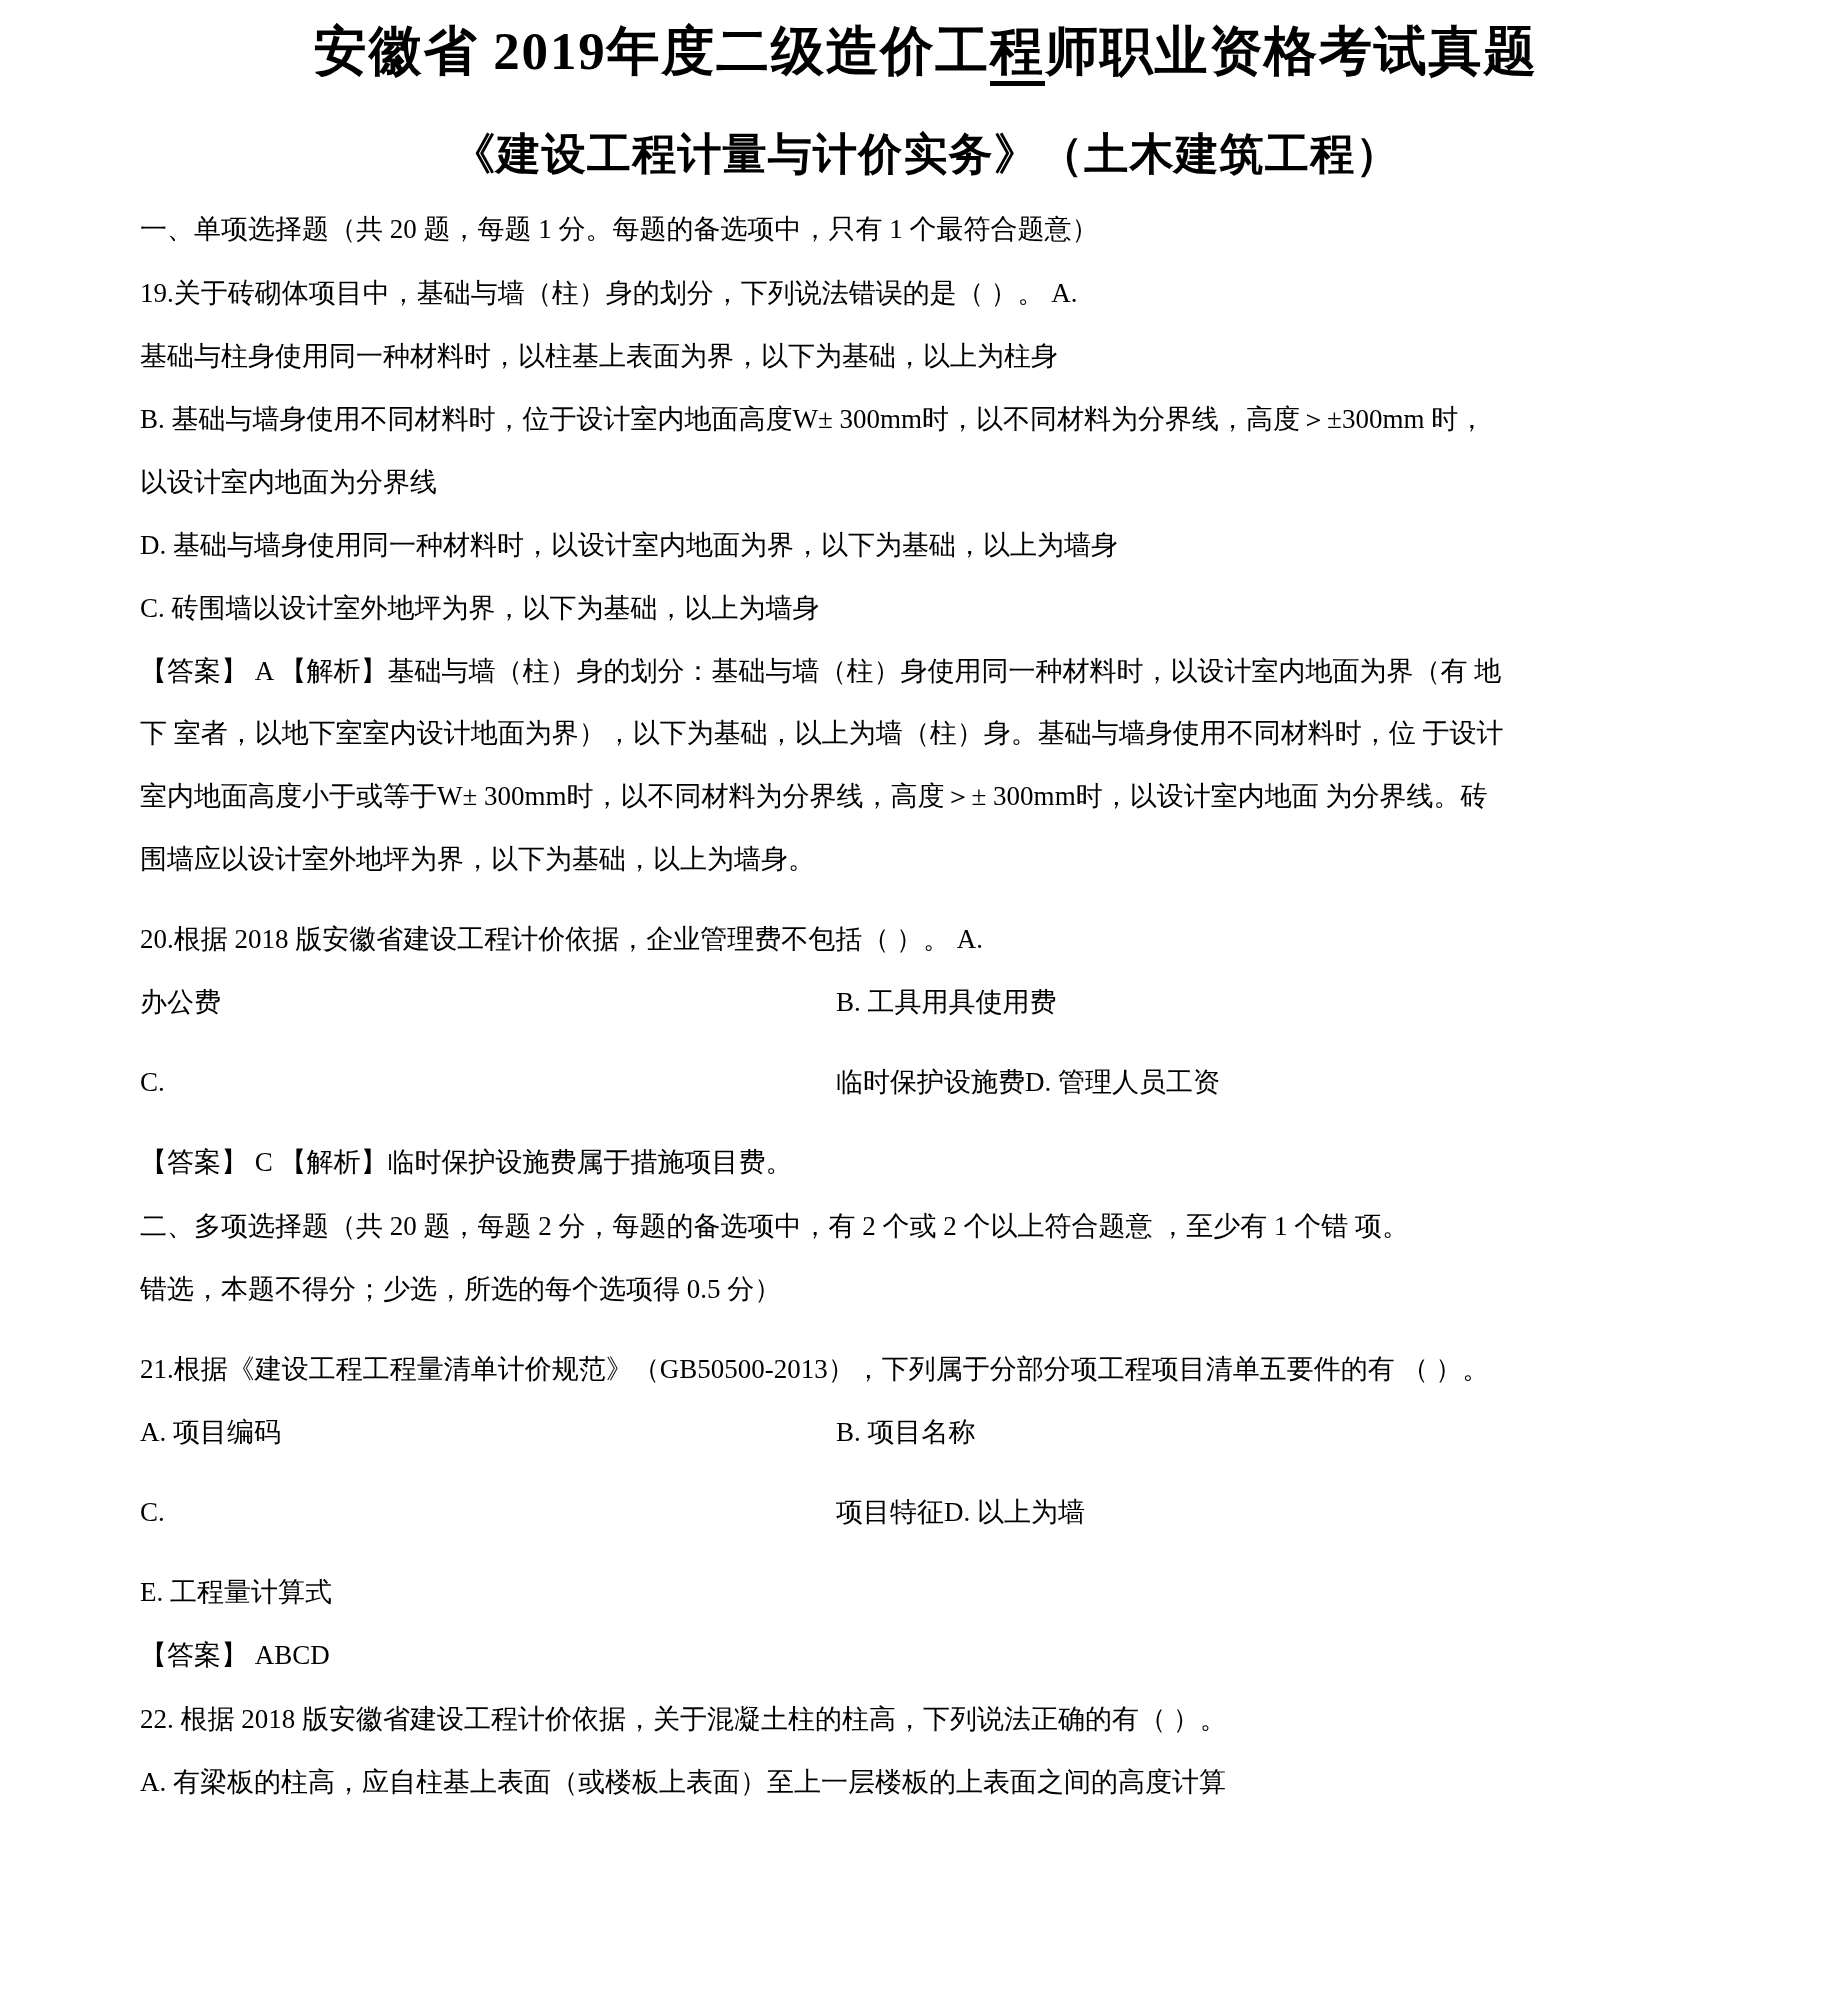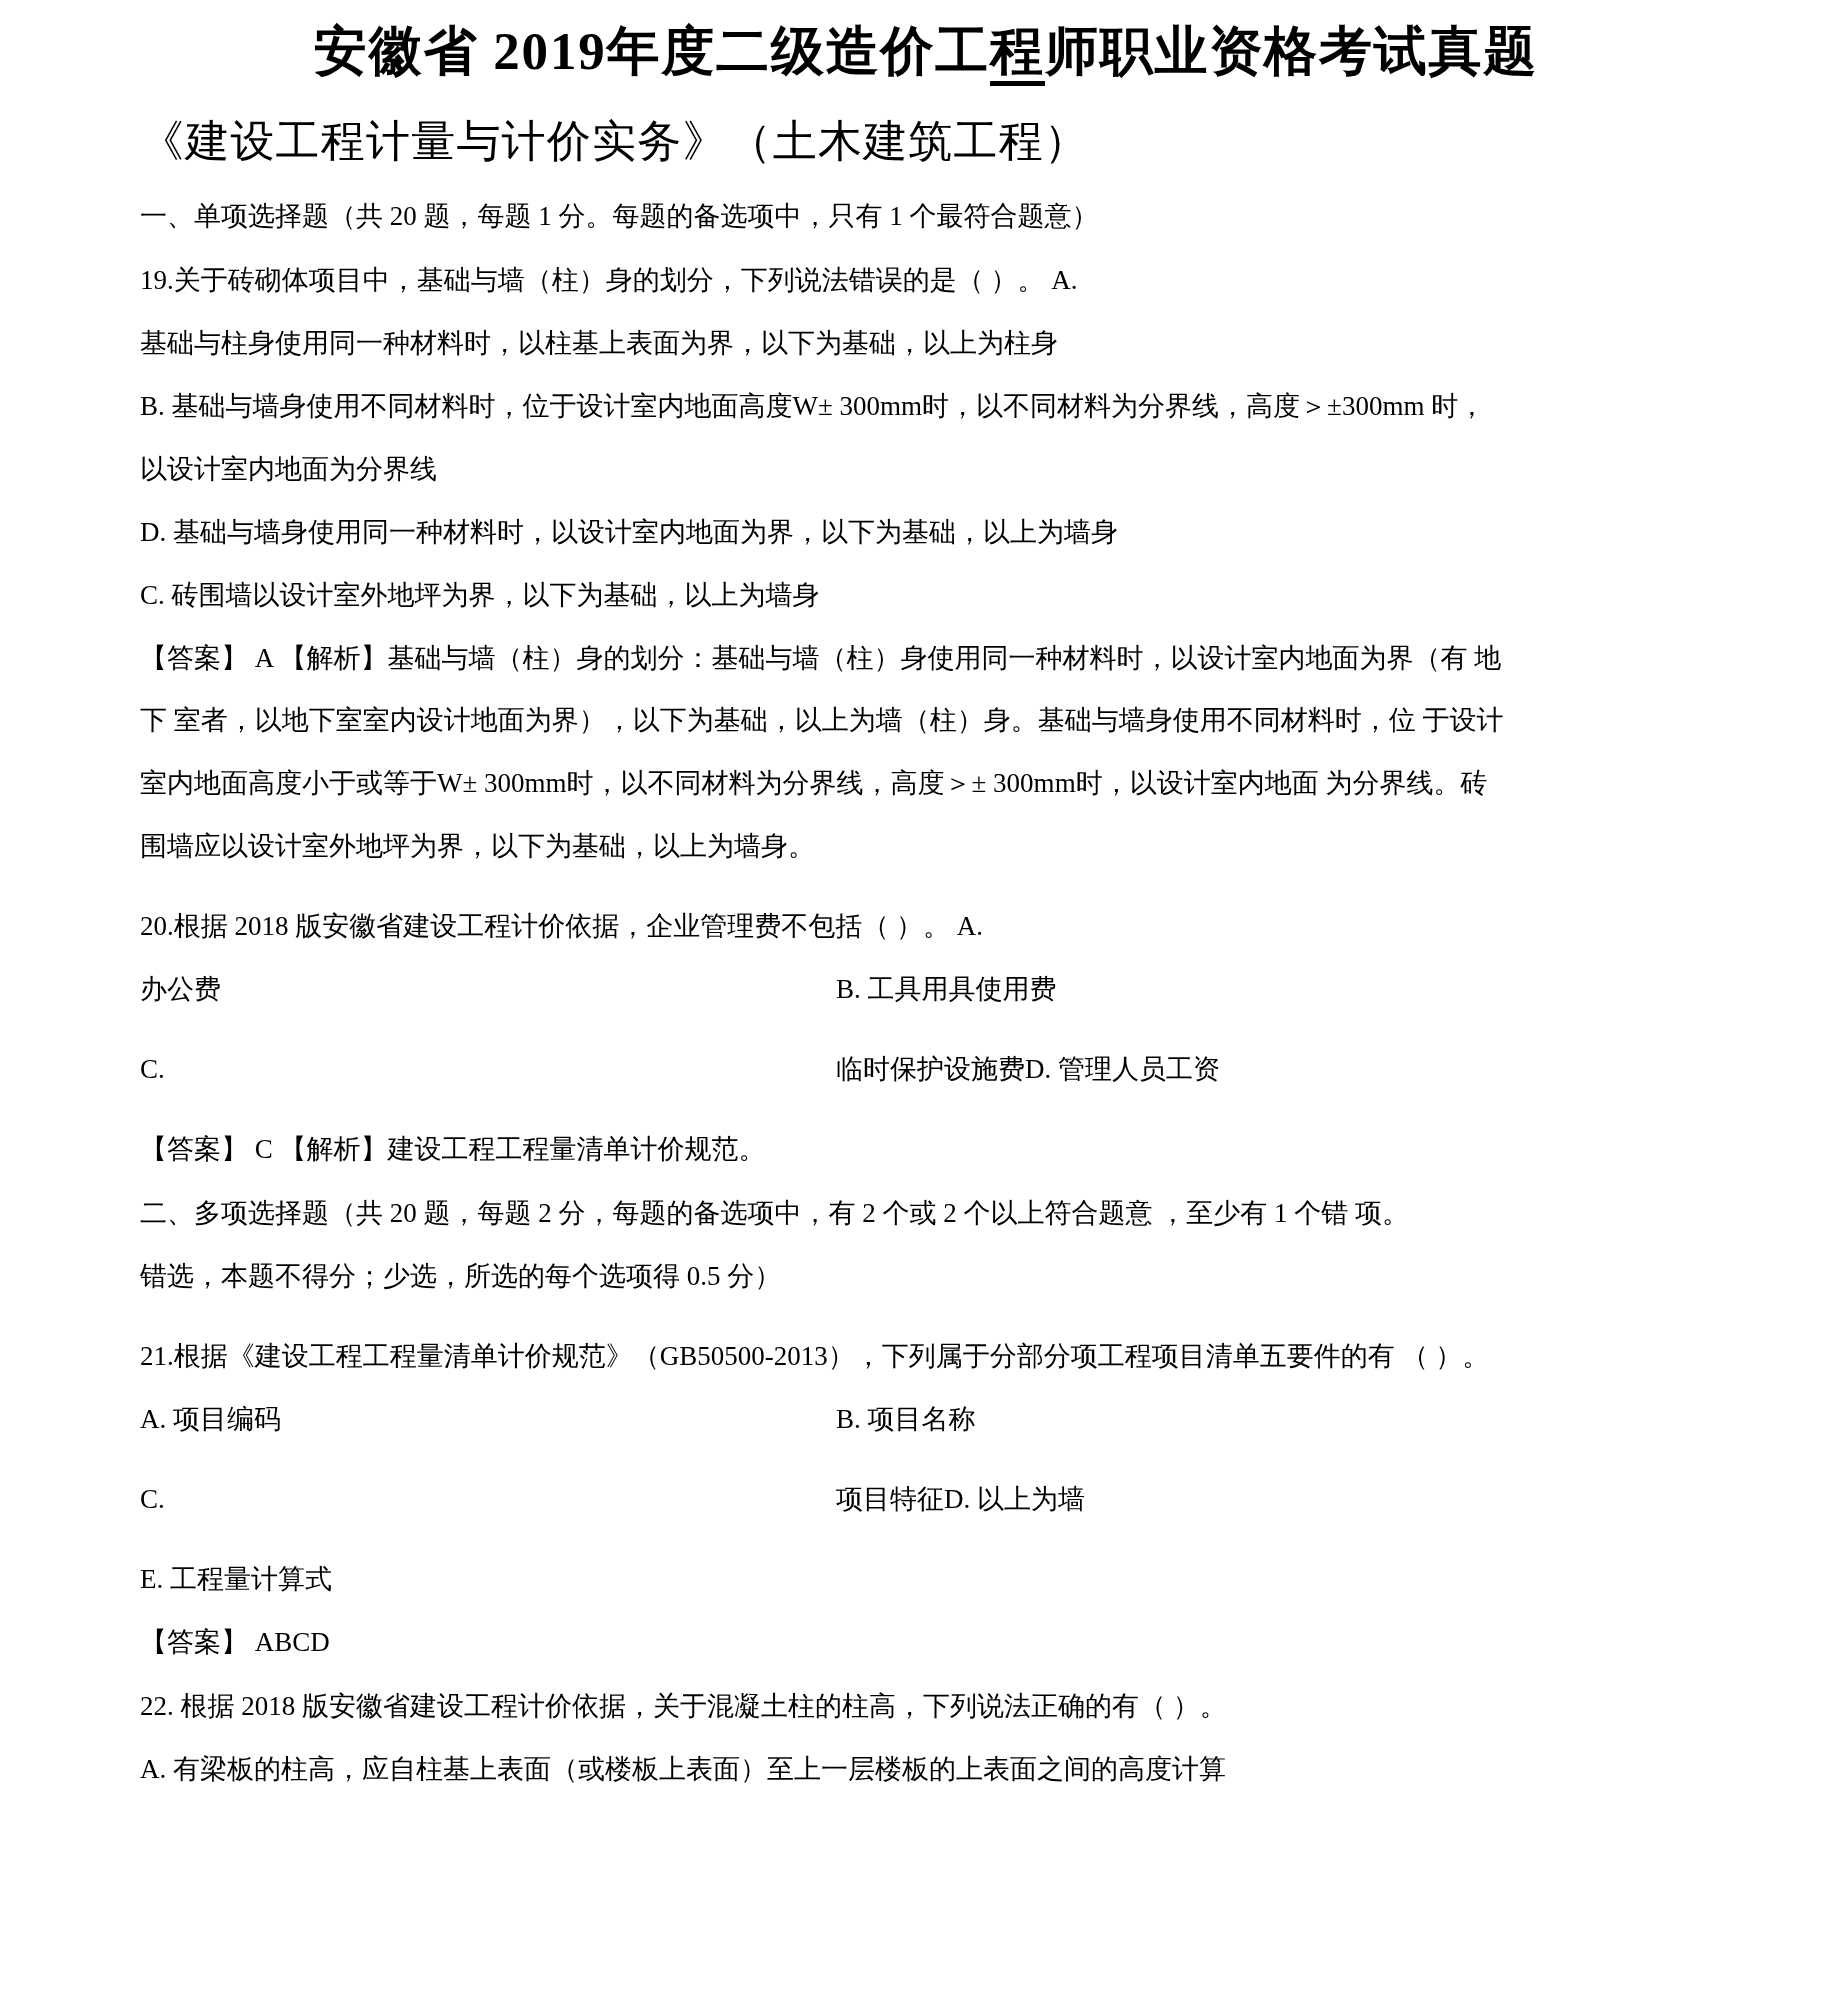--- a/index.html
+++ b/index.html
@@ -19,24 +19,25 @@
   }
   .title-line1 {
     text-align: center;
     font-size: 53px;
     font-weight: bold;
     line-height: 1.15;
     white-space: nowrap;
     letter-spacing: 1.8px;
   }
   .title-line2 {
+    text-align: center;
     font-size: 44px;
-    font-weight: normal;
+    font-weight: bold;
     line-height: 1.15;
-    margin-top: 35px;
+    margin-top: 48px;
     white-space: nowrap;
     letter-spacing: 1.2px;
   }
   .u-char {
     border-bottom: 5.5px solid #000;
     padding-bottom: 1.2px;
   }
   .line {
     font-size: 27px;
     line-height: 1.18;
@@ -79,21 +80,21 @@
 
   <div class="line gap-md">20.根据 2018 版安徽省建设工程计价依据，企业管理费不包括（ ）。 A.</div>
   <div class="line opt-row">
     <span class="opt-left">办公费</span>
     <span class="opt-right">B. 工具用具使用费</span>
   </div>
   <div class="line opt-row gap-md">
     <span class="opt-left">C.</span>
     <span class="opt-right">临时保护设施费D. 管理人员工资</span>
   </div>
-  <div class="line gap-md">【答案】 C 【解析】建设工程工程量清单计价规范。</div>
+  <div class="line gap-md">【答案】 C 【解析】临时保护设施费属于措施项目费。</div>
 
   <div class="line gap-lg">二、多项选择题（共 20 题，每题 2 分，每题的备选项中，有 2 个或 2 个以上符合题意 ，至少有 1 个错 项。</div>
   <div class="line">错选，本题不得分；少选，所选的每个选项得 0.5 分）</div>
 
   <div class="line gap-md">21.根据《建设工程工程量清单计价规范》（GB50500-2013），下列属于分部分项工程项目清单五要件的有 （ ）。</div>
   <div class="line opt-row">
     <span class="opt-left">A. 项目编码</span>
     <span class="opt-right">B. 项目名称</span>
   </div>
   <div class="line opt-row gap-md">

